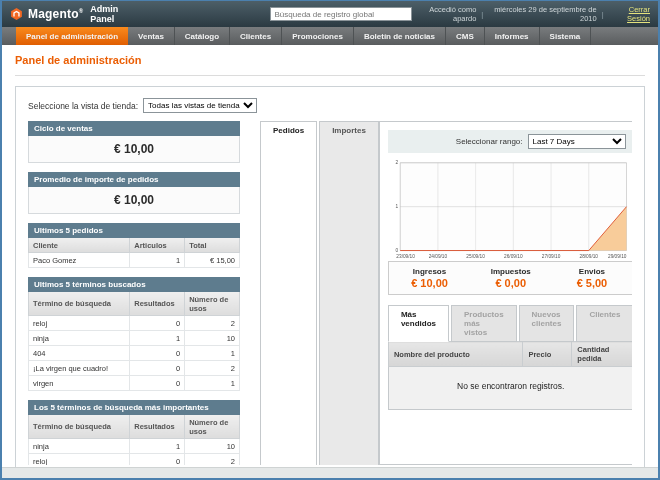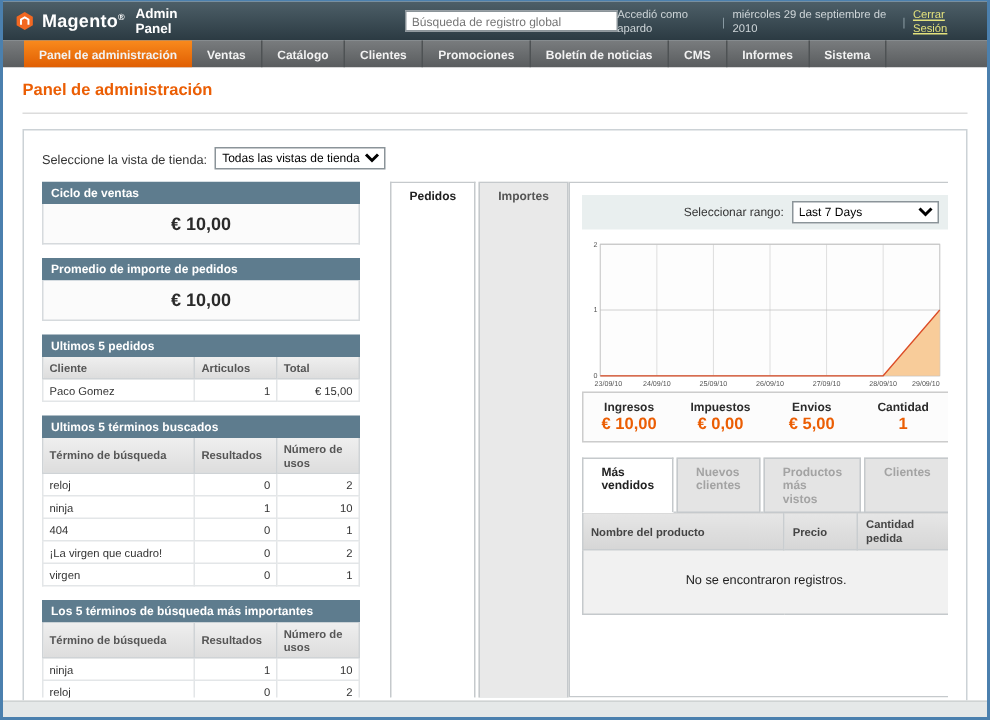--- a/index.html
+++ b/index.html
@@ -13,21 +13,21 @@
     display:flex; align-items:center; padding:0 8px; color:#fff; }
   .brand { display:flex; align-items:center; gap:5px; }
   .brand svg { width:16px; height:16px; }
   .brand-name { font-size:12px; font-weight:bold; letter-spacing:.2px; }
   .brand-mark { font-size:6px; vertical-align:super; }
   .brand-suffix { font-size:9px; font-weight:bold; margin-left:2px; }
   .hdr-search { margin-left:135px; }
   .hdr-search input { width:142px; height:14px; font-size:8px; padding:1px 4px;
     border:1px solid #8b9499; background:#fff; color:#444;
     font-family:"Liberation Sans","DejaVu Sans",sans-serif; }
-  .hdr-right { margin-left:auto; display:flex; align-items:center; gap:5px; font-size:7.5px; color:#cfd6d9; }
+  .hdr-right { margin-left:auto; display:flex; align-items:center; gap:5px; font-size:7.5px; color:#cfd6d9;text-align:right; }
   .hdr-right .sep { color:#8fa0a8; }
   .logout-link { color:#e4e27c; text-decoration:underline; cursor:pointer; }
 
   
   .nav { height:18px; flex:none; background:linear-gradient(#797c7e,#595c5e);
     display:flex; align-items:stretch; padding-left:14px; }
   .nav-item { display:flex; align-items:center; padding:0 10px; font-size:8px; font-weight:bold;
     color:#f2f2f2; border-right:1px solid #4e5254; cursor:pointer; }
   .nav-item.active { background:linear-gradient(#f98a1d,#e05e02); border-right:none; }
   .nav-help { margin-left:auto; display:flex; align-items:center; gap:4px; padding:0 10px;
@@ -280,30 +280,26 @@
                 <div class="stat-value">€ 10,00</div>
               </div>
               <div class="stat">
                 <div class="stat-label">Impuestos</div>
                 <div class="stat-value">€ 0,00</div>
               </div>
               <div class="stat">
                 <div class="stat-label">Envios</div>
                 <div class="stat-value">€ 5,00</div>
               </div>
-              <div class="stat">
-                <div class="stat-label">Cantidad</div>
-                <div class="stat-value">1</div>
-              </div>
             </div>
 
             <div class="tabs bottom-tabs">
               <div class="tab active">Más vendidos</div>
+              <div class="tab dim">Productos más vistos</div>
               <div class="tab dim">Nuevos clientes</div>
-              <div class="tab dim">Productos más vistos</div>
               <div class="tab dim">Clientes</div>
             </div>
             <table class="grid-table">
               <thead>
                   <tr>
                 <th style="width:55%">Nombre del producto</th>
                 <th style="width:20%">Precio</th>
                 <th style="width:25%">Cantidad pedida</th>
               </tr>
                 </thead>

